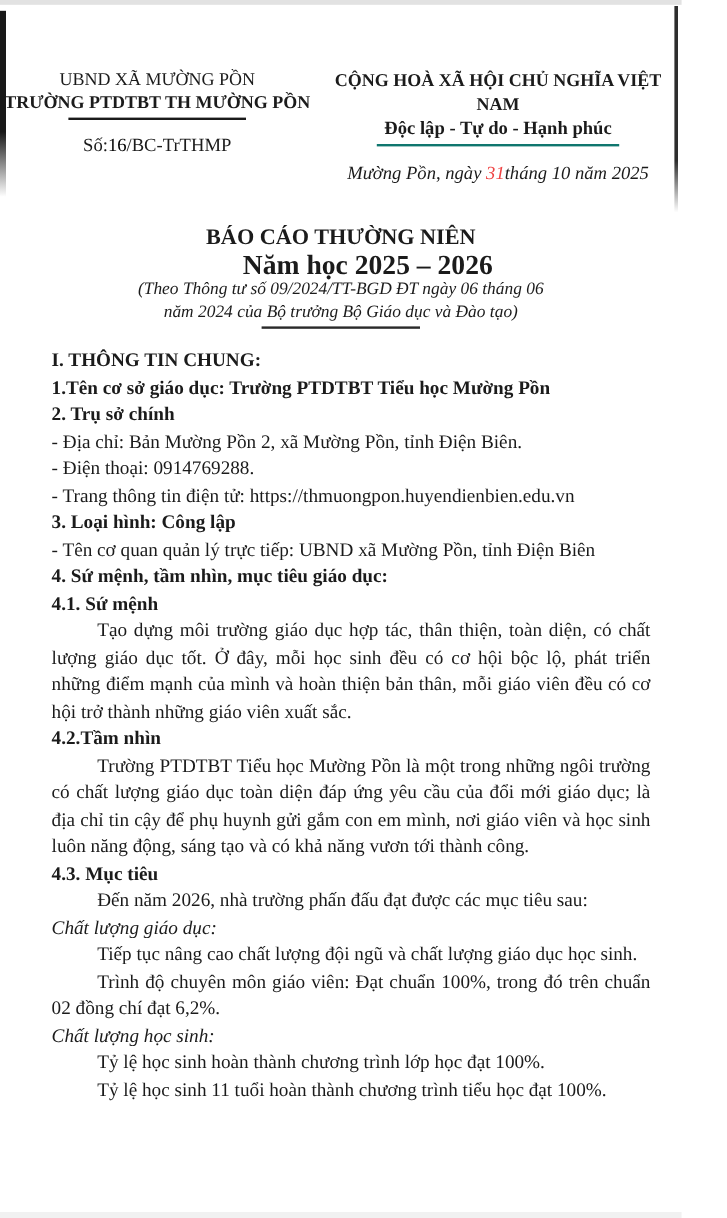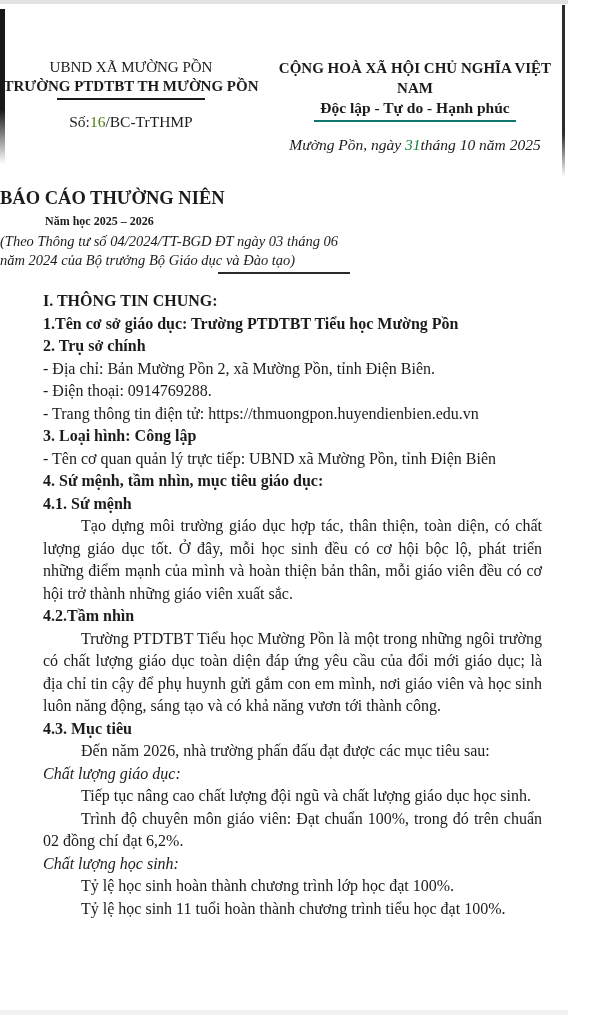--- a/index.html
+++ b/index.html
@@ -20,23 +20,23 @@
   .header-right { flex:1; text-align:center; }
   .h-line1 { font-size:15px; line-height:19px; }
   .h-line2 { font-size:15px; line-height:19px; font-weight:bold; }
   .name-rule { width:148px; height:2px; background:#1a1a1a; margin:2px auto 0; }
   .so-line { margin-top:13px; font-size:15.5px; }
   .hr-line1 { font-size:15px; line-height:20px; font-weight:bold; }
   .hr-line2 { font-size:15.5px; line-height:20px; font-weight:bold; }
   .hr-line2 span.motto { display:inline-block; border-bottom:2px solid #0f766e; padding:0 6px 2px; }
   .date-line { margin-top:14px; font-style:italic; font-size:15.5px; }
 
-  .title-block { text-align:left; margin-top:33px; }
+  .title-block { text-align:center; margin-top:33px; }
   .title-1 { font-weight:bold; font-size:18.5px; line-height:23px; }
-  .title-2 { font-weight:bold; font-size:12px; line-height:22px;padding-left:45px; }
+  .title-2 { font-weight:bold; font-size:23px; line-height:22px;padding-left:45px; }
   .subtitle { font-style:italic; font-size:14.5px; line-height:19px; }
   .subtitle-rule { width:132px; height:2px; background:#2a2a2a; margin:2px auto 0; }
 
   .doc-body { margin-top:16px; padding:0 26px 0 43px; font-size:16px; }
   .doc-body p { margin:0; line-height:22.5px; }
   .l-heading { font-weight:bold; margin-left:33px; }
   .l-dash { margin-left:33px; }
   .l-subheading { font-weight:bold; margin-left:38px; }
   .l-italic { font-style:italic; margin-left:38px; }
   .l-para { text-align:justify; text-indent:38px; }
@@ -48,38 +48,38 @@
   <div class="top-strip"></div>
   <div class="left-bar"></div>
   <div class="right-bar"></div>
 
   <div class="header">
     <div class="header-left">
       <div class="h-line1">UBND XÃ MƯỜNG PỒN</div>
       <div class="h-line2">TRƯỜNG PTDTBT TH MƯỜNG PỒN</div>
       <div class="name-rule"></div>
       <div class="so-line">
-        <span>Số:</span><span class="ink" style="color: #4d7c0f;">16</span><span>/BC-TrTHMP</span>
+        <span>Số:</span><span class="ink" style="color: #000000;">16</span><span>/BC-TrTHMP</span>
       </div>
     </div>
     <div class="header-right">
       <div class="hr-line1">CỘNG HOÀ XÃ HỘI CHỦ NGHĨA VIỆT NAM</div>
       <div class="hr-line2">
         <span class="motto">Độc lập - Tự do - Hạnh phúc</span>
       </div>
       <div class="date-line">
-        <span>Mường Pồn, ngày </span><span class="ink" style="color: #15803d;">31</span><span>tháng 10 năm 2025</span>
+        <span>Mường Pồn, ngày </span><span class="ink" style="color: #ef4444;">31</span><span>tháng 10 năm 2025</span>
       </div>
     </div>
   </div>
 
   <div class="title-block">
     <div class="title-1">BÁO CÁO THƯỜNG NIÊN</div>
     <div class="title-2">Năm học 2025 – 2026</div>
-    <div class="subtitle">(Theo Thông tư số 04/2024/TT-BGD ĐT ngày 03 tháng 06</div>
+    <div class="subtitle">(Theo Thông tư số 09/2024/TT-BGD ĐT ngày 06 tháng 06</div>
     <div class="subtitle">năm 2024 của Bộ trưởng Bộ Giáo dục và Đào tạo)</div>
     <div class="subtitle-rule"></div>
   </div>
 
   <div class="doc-body">
       <p class="l-heading">I. THÔNG TIN CHUNG:</p>
       <p class="l-heading">1.Tên cơ sở giáo dục: Trường PTDTBT Tiểu học Mường Pồn</p>
       <p class="l-heading">2. Trụ sở chính</p>
       <p class="l-dash">- Địa chỉ: Bản Mường Pồn 2, xã Mường Pồn, tỉnh Điện Biên.</p>
       <p class="l-dash">- Điện thoại: 0914769288.</p>

